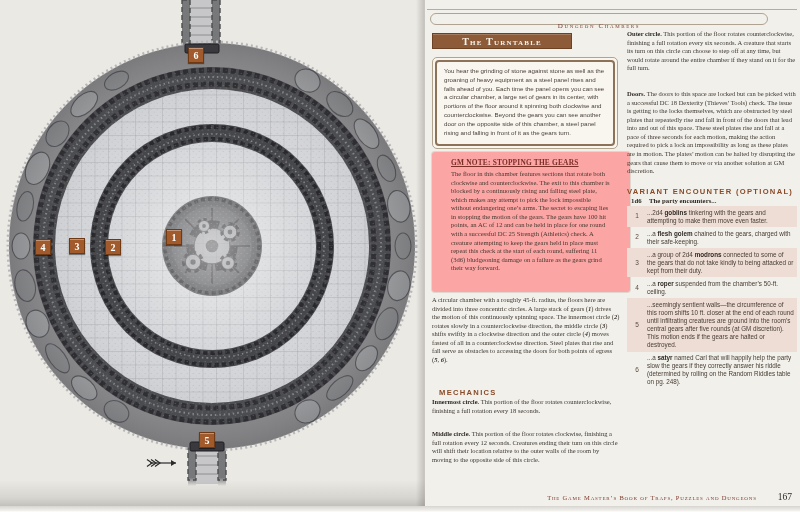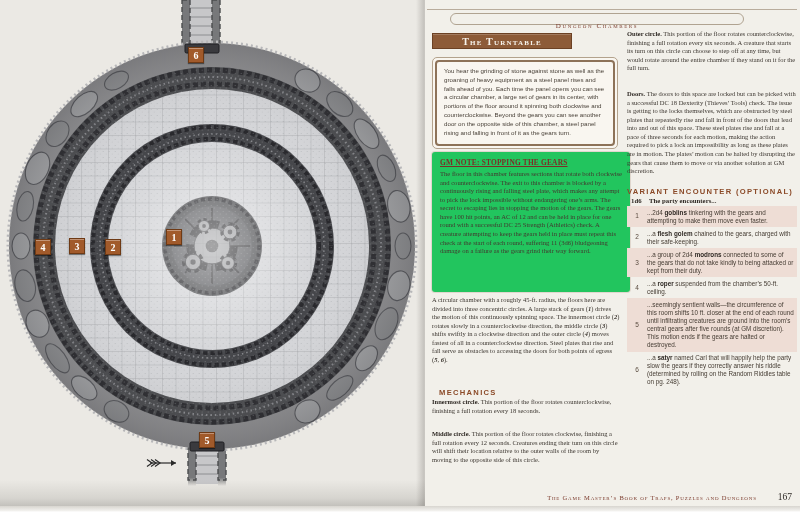--- a/index.html
+++ b/index.html
@@ -13,33 +13,33 @@
   .marker{position:absolute;width:16px;height:16px;background:#a15a2b;border:1px solid #6e3a15;
      box-shadow:0 1px 1px rgba(0,0,0,.45), inset 0 1px 0 rgba(255,255,255,.35);
      color:#fff;font:bold 10px "Liberation Serif",serif;text-align:center;line-height:15px;}
   
   #gutter{position:absolute;left:416px;top:0;width:18px;height:506px;
      background:linear-gradient(to right,rgba(60,55,50,0),rgba(60,55,50,.22) 45%,rgba(60,55,50,.05) 60%,rgba(60,55,50,0));}
   
   #page-right{position:absolute;left:425px;top:0;width:375px;height:506px;background:#f2f0ea;
      font-family:"Liberation Serif",serif;color:#3b352f;}
   .top-rule{position:absolute;left:2px;top:9px;width:370px;height:0;border-top:1px solid #b9ac9c;}
-  .badge-pill{position:absolute;left:5px;top:13px;width:294px;height:12px;border:1px solid #b0a391;border-radius:7px;
-     text-align:center;margin-left:20px;}
+  .badge-pill{position:absolute;left:5px;top:13px;width:338px;height:12px;border:1px solid #b0a391;border-radius:7px;
+     text-align:center;}
   .badge-pill span{font:7px "Liberation Serif",serif;font-variant:small-caps;letter-spacing:1.6px;color:#7b3a2c;
      position:relative;top:0px;line-height:11px;}
   .title-bar{position:absolute;left:7px;top:33px;width:140px;height:16px;background:#8d5b38;border:1px solid #6c4124;
      text-align:center;color:#f7f3ec;font:bold 10px "Liberation Serif",serif;font-variant:small-caps;
      letter-spacing:1.2px;line-height:15px;box-shadow:inset 0 1px 0 rgba(255,255,255,.2);}
   .read-aloud{position:absolute;left:7px;top:57px;width:186px;height:92px;background:#f9f6f0;
      border:1px solid #b3a28c;border-radius:5px;padding:2px;}
   .read-aloud .inner{width:100%;height:100%;border:2px solid #8d7258;border-radius:4px;
      padding:5px 7px;font:6.2px "Liberation Sans",sans-serif;line-height:1.42;color:#4a4239;overflow:hidden;}
-  .gm-note{position:absolute;left:7px;top:152px;width:198px;height:140px;background:#22c55e;
-     border-radius:3px;padding:6px 8px;box-shadow:0 0 0 1px rgba(170,140,125,.25);}
+  .gm-note{position:absolute;left:7px;top:152px;width:198px;height:140px;background:#fca5a5;
+     border-radius:3px;padding:6px 19px;box-shadow:0 0 0 1px rgba(170,140,125,.25);}
   .gm-note h4{margin:0 0 3px 0;font:bold 7.4px "Liberation Serif",serif;color:#7b2f27;text-decoration:underline;
      letter-spacing:.2px;}
   .gm-note p{margin:0;font:6.6px "Liberation Serif",serif;line-height:1.3;color:#43392f;}
   .para{position:absolute;font:6.5px "Liberation Serif",serif;line-height:1.32;color:#3b352f;}
   .para b.num{font-style:italic;}
   .sec-head{position:absolute;font:bold 7.6px "Liberation Sans",sans-serif;text-transform:uppercase;
      letter-spacing:1.3px;color:#8b4a28;}
   .mech{position:absolute;font:6.5px "Liberation Serif",serif;line-height:1.32;color:#3b352f;}
   .mech b{color:#2e2823;}
   

